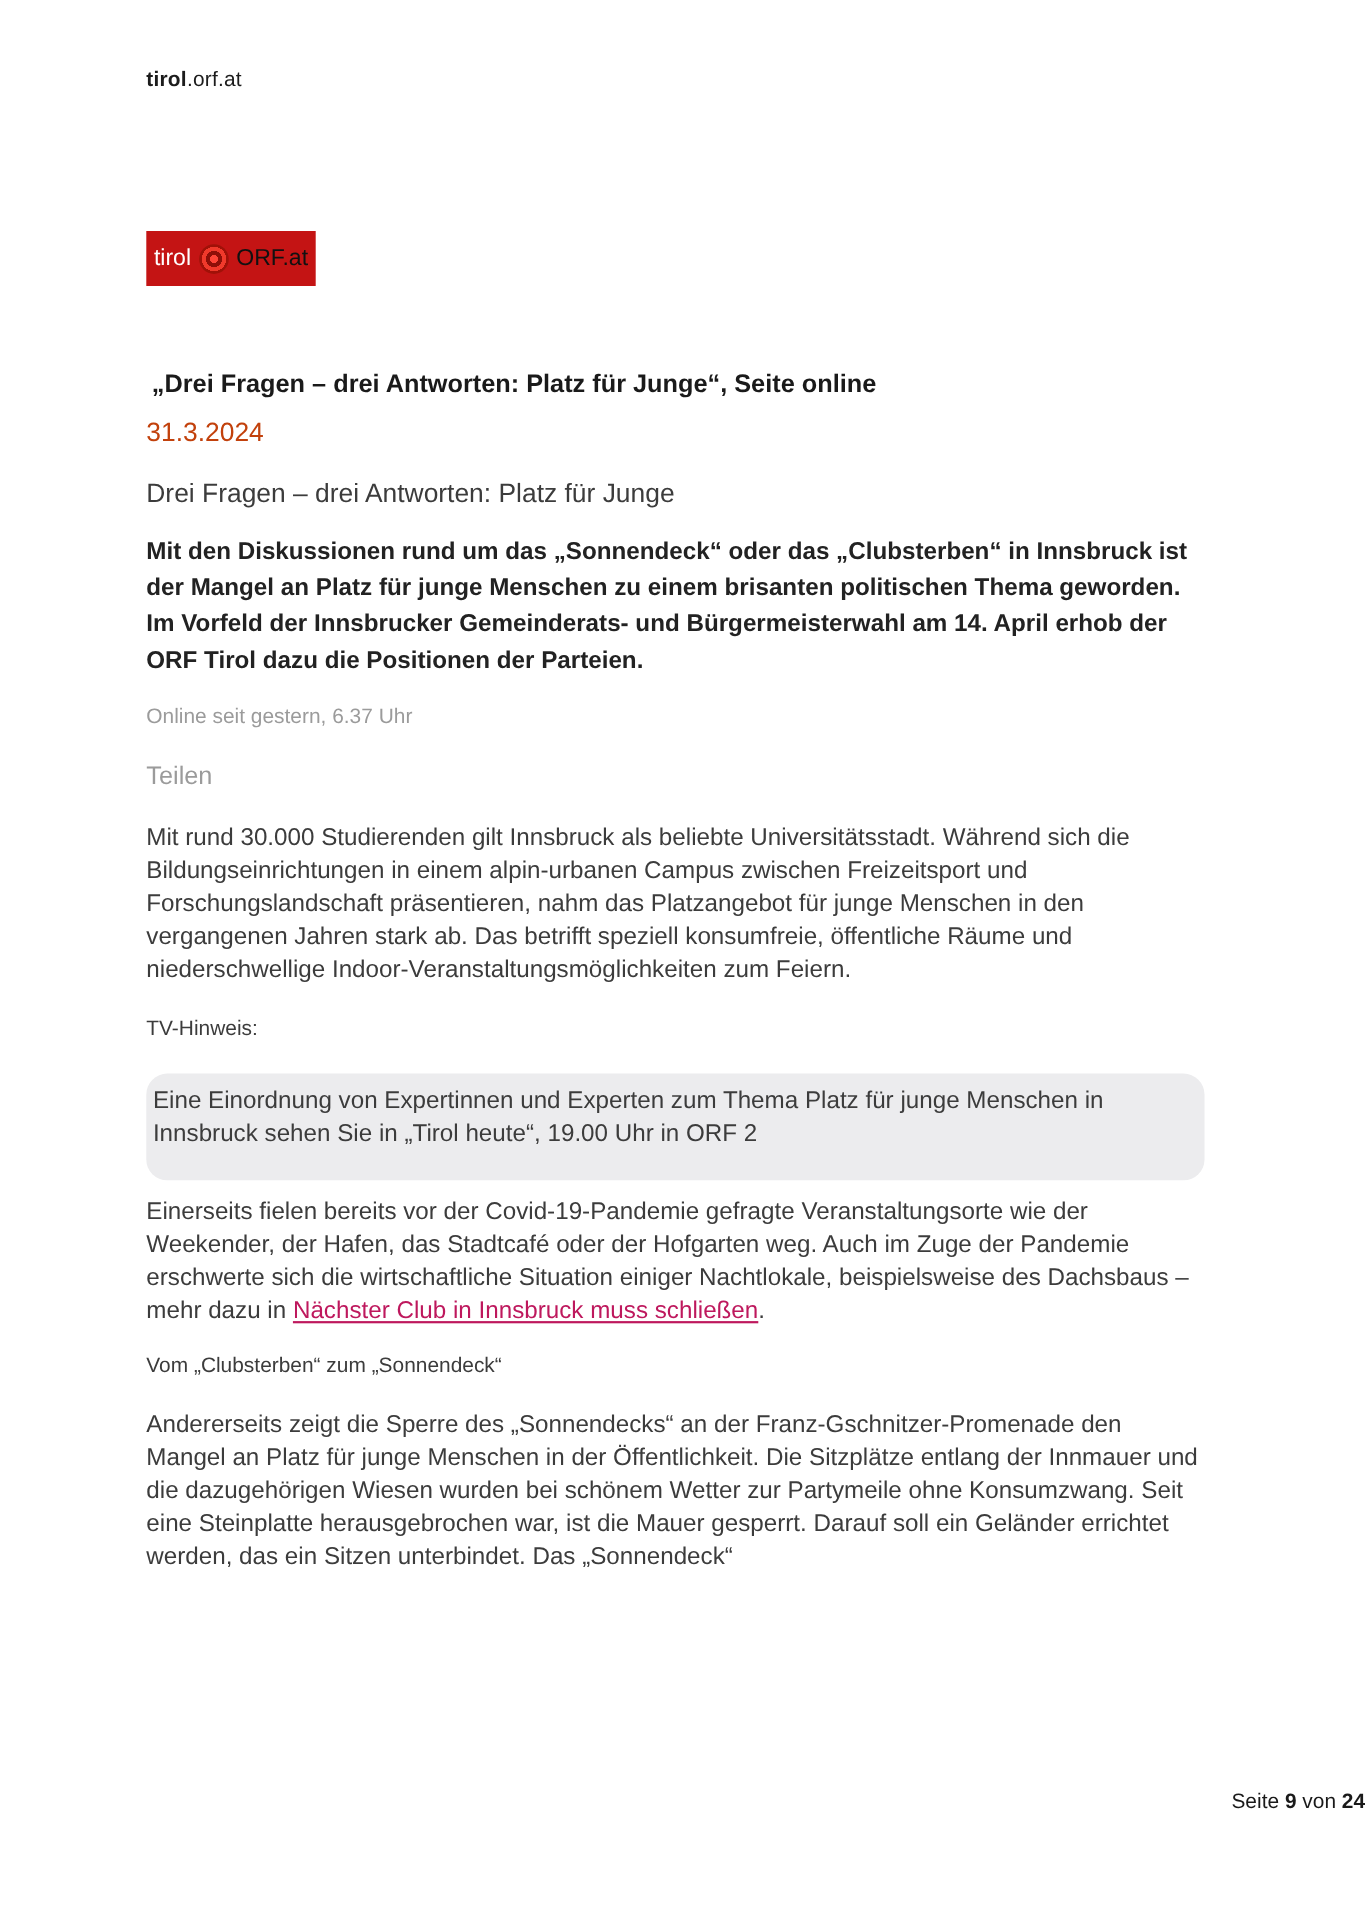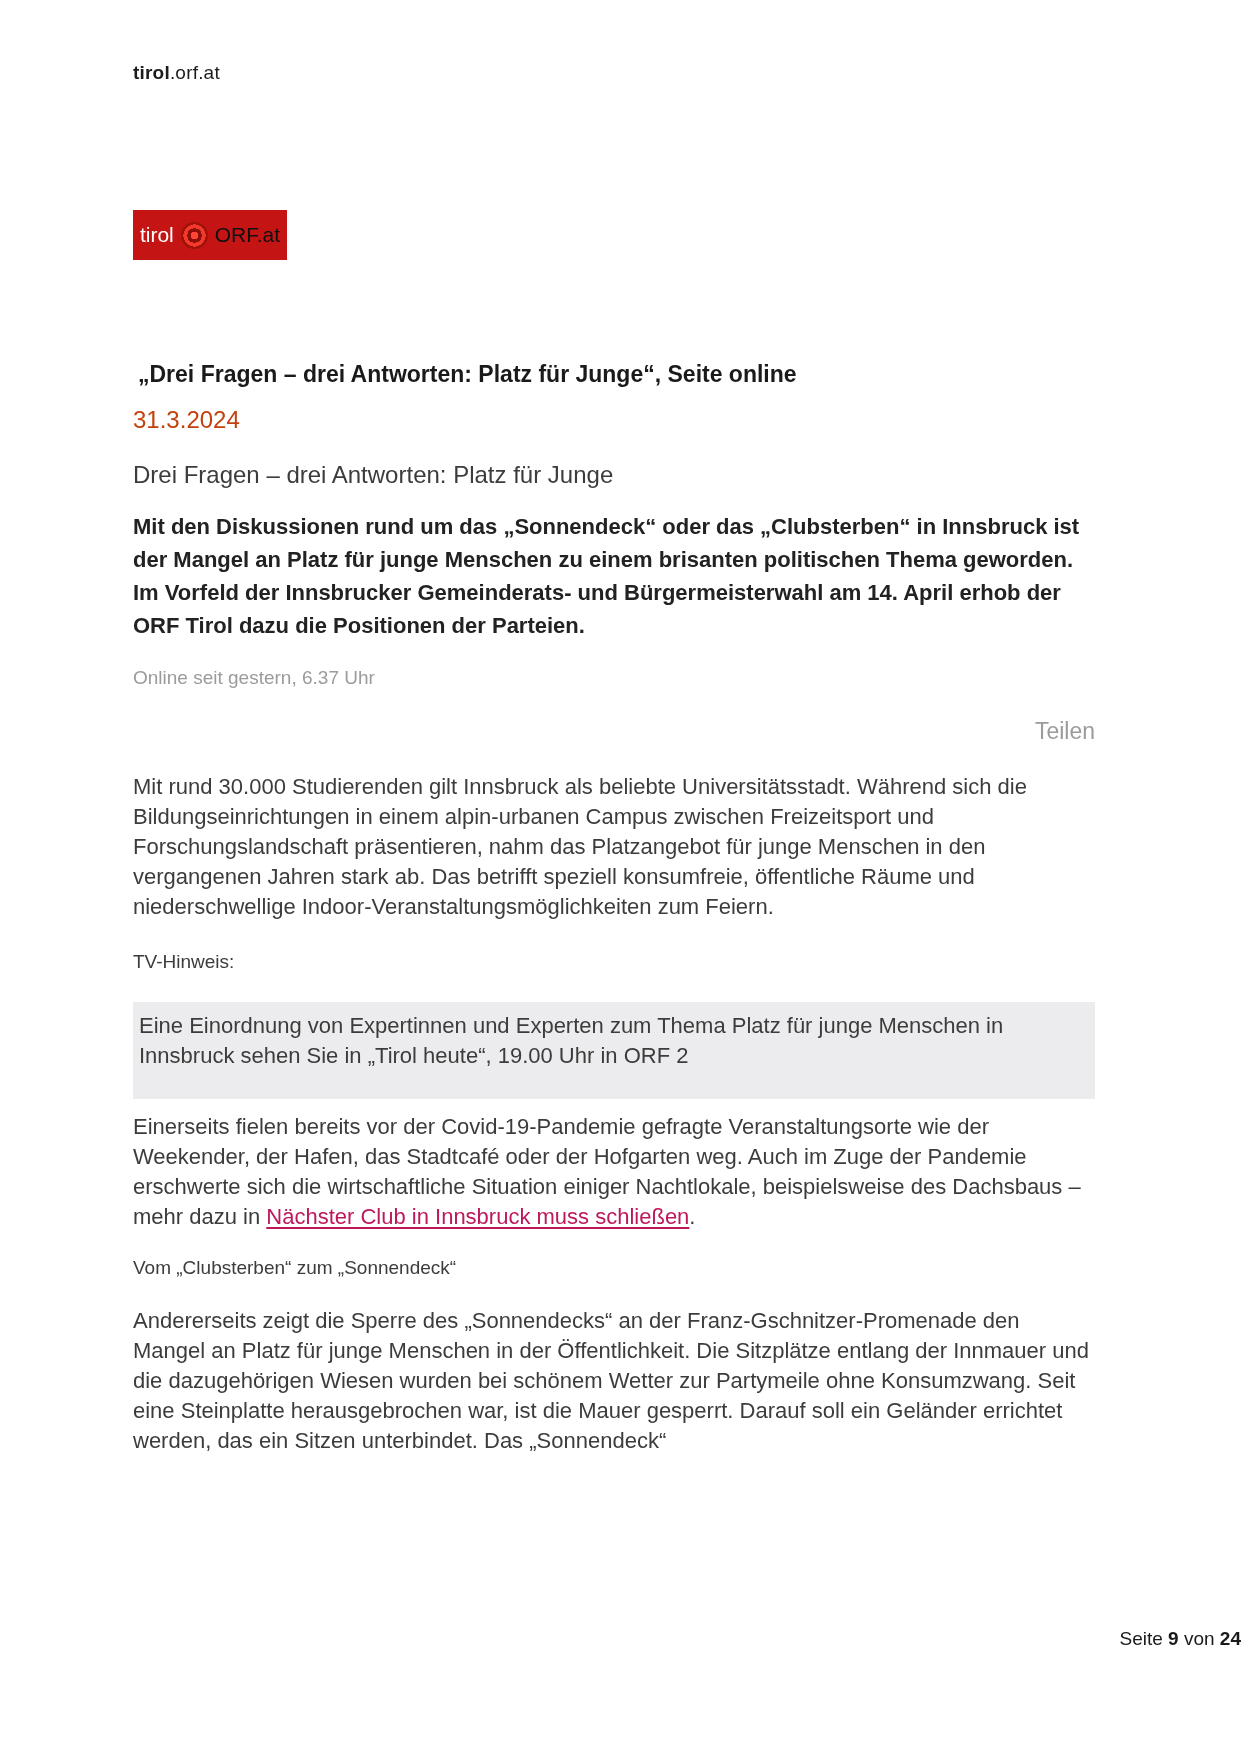--- a/index.html
+++ b/index.html
@@ -28,53 +28,53 @@
   }
   .logo .tirol { color: #ffffff; font-size: 21px; }
   .logo .eye {
     width: 27px; height: 27px; border-radius: 50%;
     background: radial-gradient(circle at 50% 50%,
       #ff4538 0 19%, #8f0f08 19% 38%, #f0392b 38% 58%, #a01108 58% 78%, #d32417 78% 100%);
   }
   .logo .orfat { color: #111111; font-size: 21px; font-weight: normal; }
 
   .title {
-    margin-top: 100px;
+    margin-top: 74px;
     padding-left: 5px;
     font-size: 23px; font-weight: bold; color: #1a1a1a;
     line-height: 28px;
   }
   .date { margin-top: 18px; font-size: 24px; color: #c2410c; }
 
   .kicker { margin-top: 27px; font-size: 24px; color: #3c3c3c; }
 
   .lead {
     margin-top: 21px;
     font-size: 22px; font-weight: bold; color: #222222;
     line-height: 33px;
     max-width: 962px;
   }
 
   .meta-gray { margin-top: 25px; font-size: 19px; color: #9b9b9b; }
-  .share { margin-top: 29px; font-size: 23px; color: #9b9b9b; text-align: right; }
+  .share { margin-top: 29px; font-size: 23px; color: #9b9b9b; }
 
   .body-par {
     margin-top: 27px;
     font-size: 22px; line-height: 30px; color: #3c3c3c;
     max-width: 962px;
   }
 
   .small-label { margin-top: 29px; font-size: 19px; color: #3c3c3c; }
 
   .tv-box {
     margin-top: 29px;
     width: 962px;
     background: #ececee;
     padding: 9px 10px 28px 6px;
-    font-size: 22px; line-height: 30px; color: #3c3c3c;
+    font-size: 22px; line-height: 30px; color: #3c3c3c; border-radius: 19px;
   }
 
   .after-box { margin-top: 13px; }
 
   .inline-link {
     color: #be185d; font-weight: normal; text-decoration: underline;
     text-decoration-thickness: 2px; text-underline-offset: 3px;
     cursor: pointer;
   }
 

